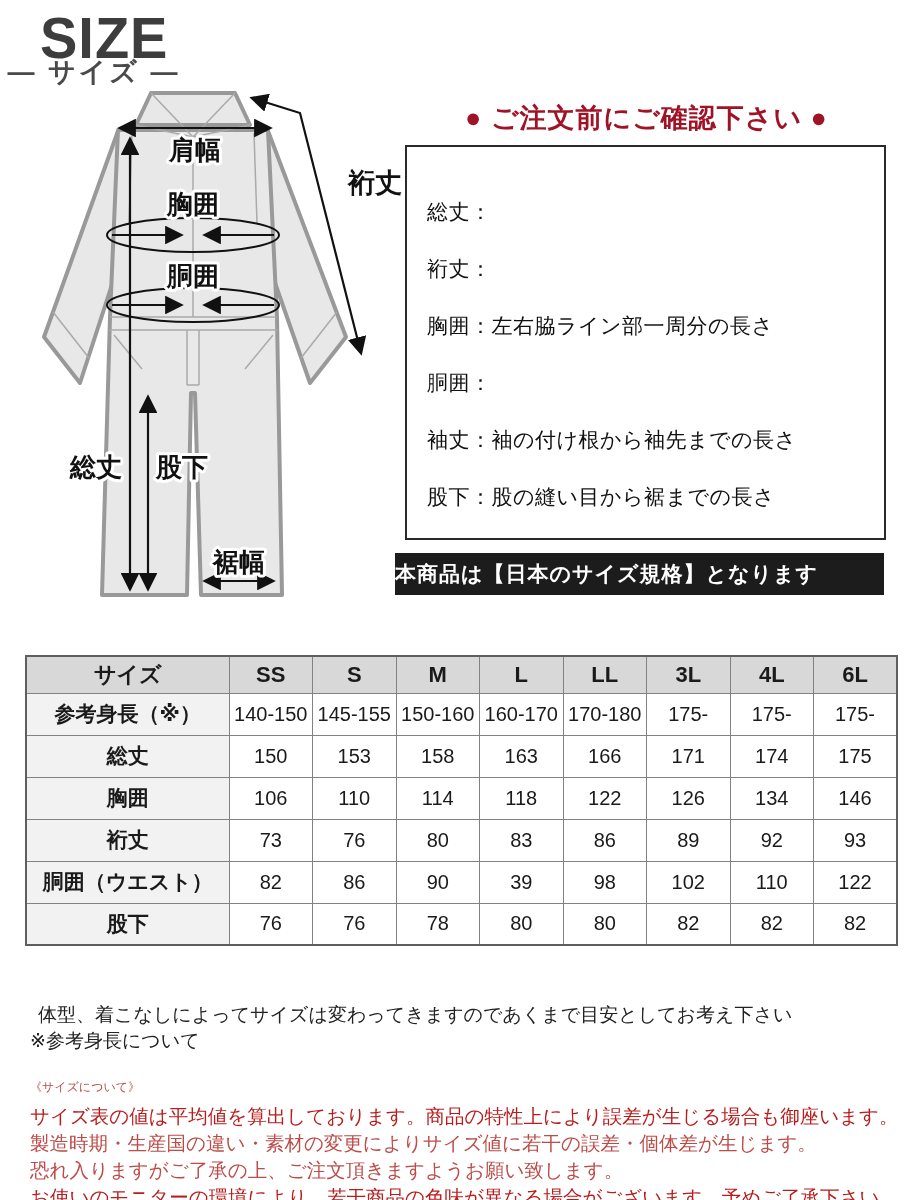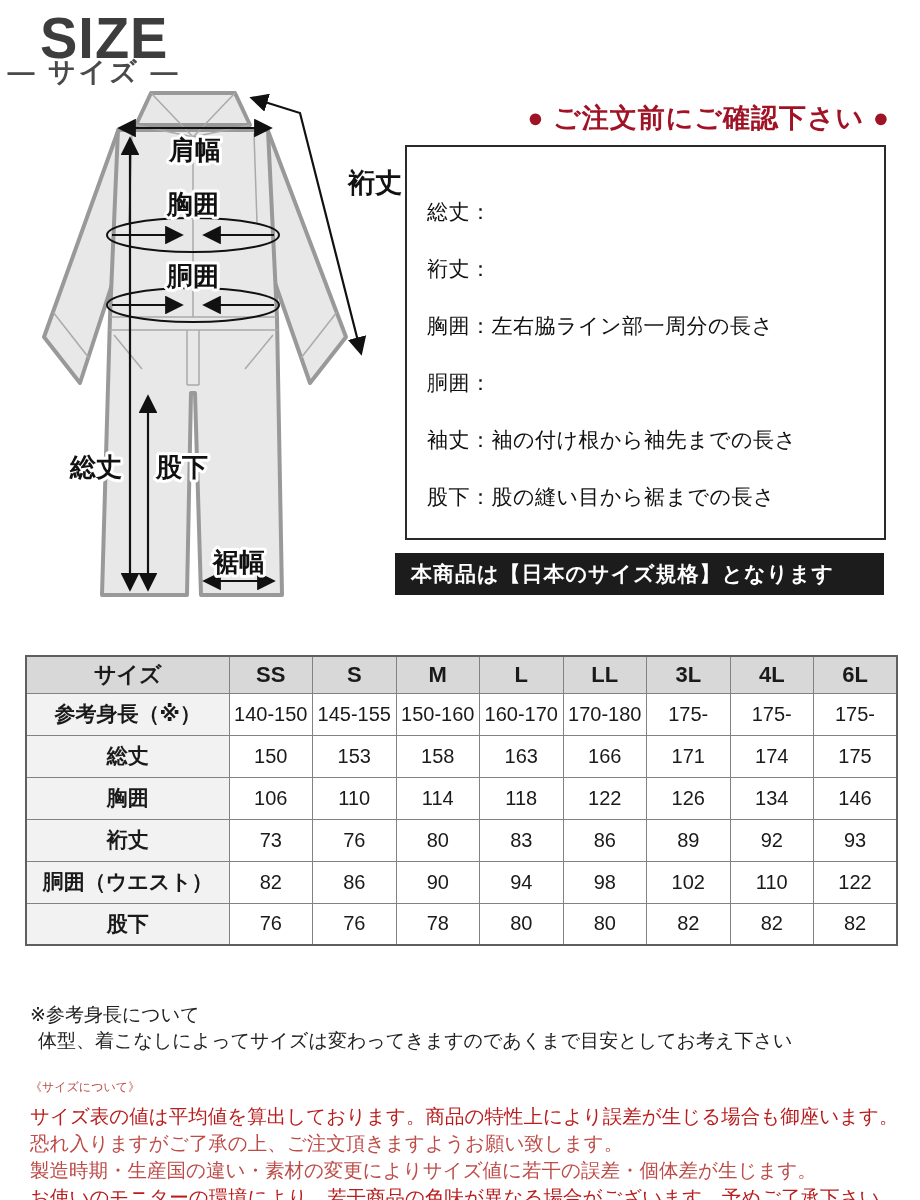--- a/index.html
+++ b/index.html
@@ -28,31 +28,31 @@
 
   
   #diagram{left:30px;top:85px}
   .glabel{font-size:26px;font-weight:bold;fill:#111;
     paint-order:stroke;stroke:#ffffff;stroke-width:6px;stroke-linejoin:round;
     text-anchor:middle;font-family:"Liberation Sans","DejaVu Sans",sans-serif}
   .thinline{stroke:#aaaaaa;stroke-width:1.5;fill:none}
   .arrow{stroke:#111;stroke-width:2.2;fill:none}
 
   
-  #confirm-heading{left:403px;top:100px;width:487px;text-align:right;
+  #confirm-heading{left:403px;top:100px;width:487px;text-align:center;
     font-size:27px;font-weight:bold;color:var(--heading_red);letter-spacing:1px}
   #confirm-box{left:405px;top:145px;width:481px;height:395px;
     border:2px solid #2a2a2a;padding:36px 0 0 20px}
   .def-line{height:57px;display:flex;align-items:center;font-size:21px;color:#111;
     letter-spacing:0.5px;white-space:nowrap}
 
   
   #notice-bar{left:395px;top:553px;width:489px;height:42px;background:var(--bar_bg);
     color:#ffffff;font-size:21px;font-weight:bold;line-height:42px;
-    padding-left:16px;letter-spacing:1px;white-space:nowrap}
+    letter-spacing:1px;white-space:nowrap}
 
   
   #size-table{position:absolute;left:25px;top:655px;width:873px;
     border-collapse:collapse;table-layout:fixed;border:2px solid #5f5f5f}
   #size-table th,#size-table td{border:1px solid #828282;text-align:center;
     vertical-align:middle;padding:0;overflow:hidden}
   #size-table thead th{background:var(--table_header_bg);height:37px;
     font-size:22px;font-weight:bold;color:#1a1a1a}
   #size-table tbody th{background:var(--table_label_bg);height:42px;
     font-size:21px;font-weight:bold;color:#1a1a1a}
@@ -213,43 +213,43 @@
         <td>86</td>
         <td>89</td>
         <td>92</td>
         <td>93</td>
       </tr>
       <tr>
         <th>胴囲（ウエスト）</th>
         <td>82</td>
         <td>86</td>
         <td>90</td>
-        <td>94</td>
+        <td>39</td>
         <td>98</td>
         <td>102</td>
         <td>110</td>
         <td>122</td>
       </tr>
       <tr>
         <th>股下</th>
         <td>76</td>
         <td>76</td>
         <td>78</td>
         <td>80</td>
         <td>80</td>
         <td>82</td>
         <td>82</td>
         <td>82</td>
       </tr>
     </tbody>
 </table>
 
 <div class="abs" id="notes">
+  <div id="ref-height-body" class="note-black">体型、着こなしによってサイズは変わってきますのであくまで目安としてお考え下さい</div>
   <div id="ref-height-title" class="note-black">※参考身長について</div>
-  <div id="ref-height-body" class="note-black">体型、着こなしによってサイズは変わってきますのであくまで目安としてお考え下さい</div>
   <div id="size-about-title">《サイズについて》</div>
   <div>
       <div class="note-line">サイズ表の値は平均値を算出しております。商品の特性上により誤差が生じる場合も御座います。</div>
+      <div class="note-line note-red">製造時期・生産国の違い・素材の変更によりサイズ値に若干の誤差・個体差が生じます。</div>
       <div class="note-line note-red">恐れ入りますがご了承の上、ご注文頂きますようお願い致します。</div>
-      <div class="note-line note-red">製造時期・生産国の違い・素材の変更によりサイズ値に若干の誤差・個体差が生じます。</div>
       <div class="note-line">お使いのモニターの環境により、若干商品の色味が異なる場合がございます。予めご了承下さい。</div>
     </div>
 </div>
 
 </body></html>

